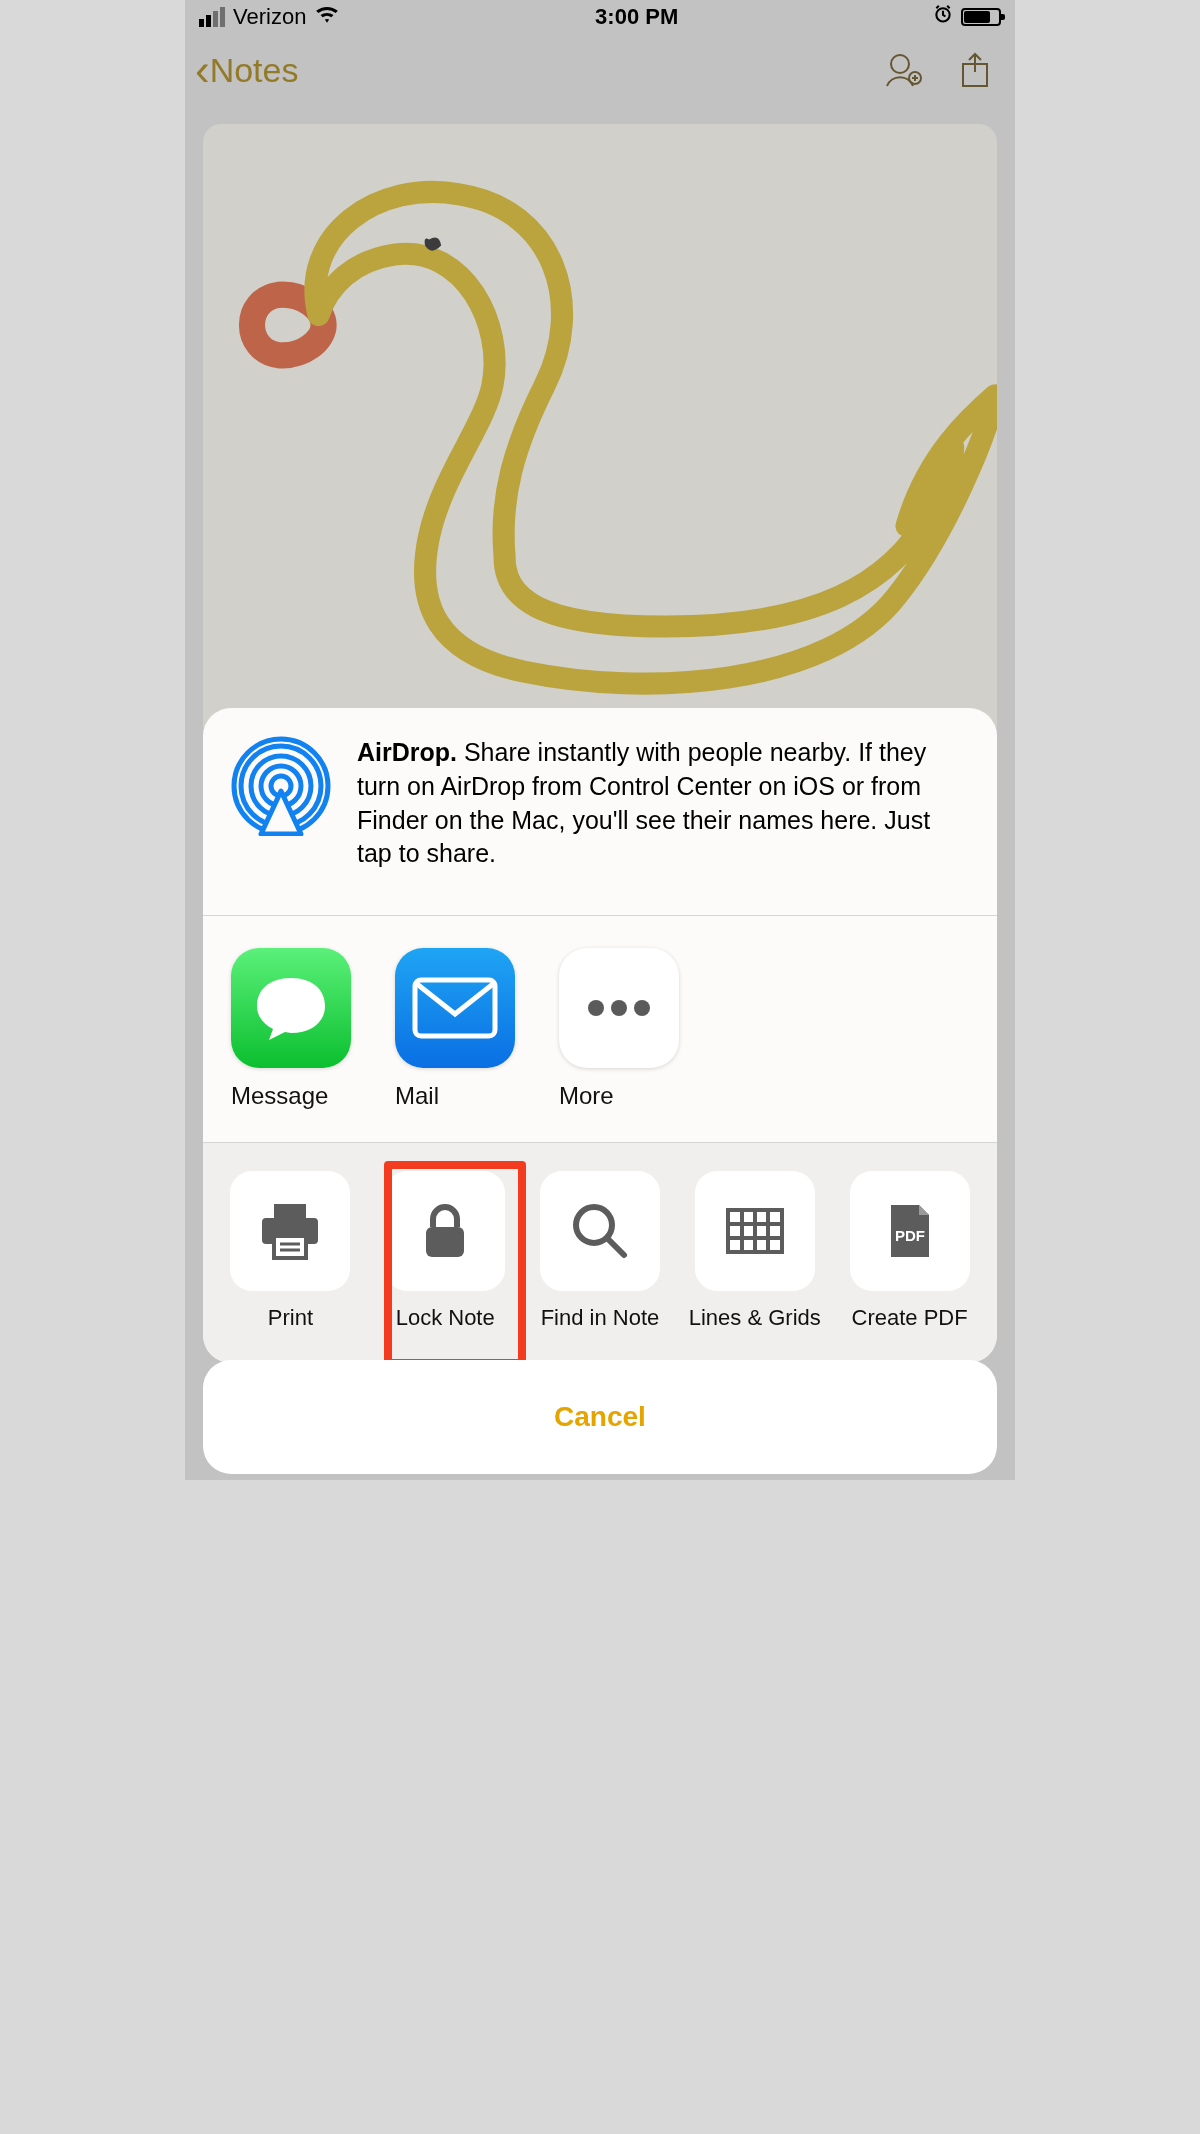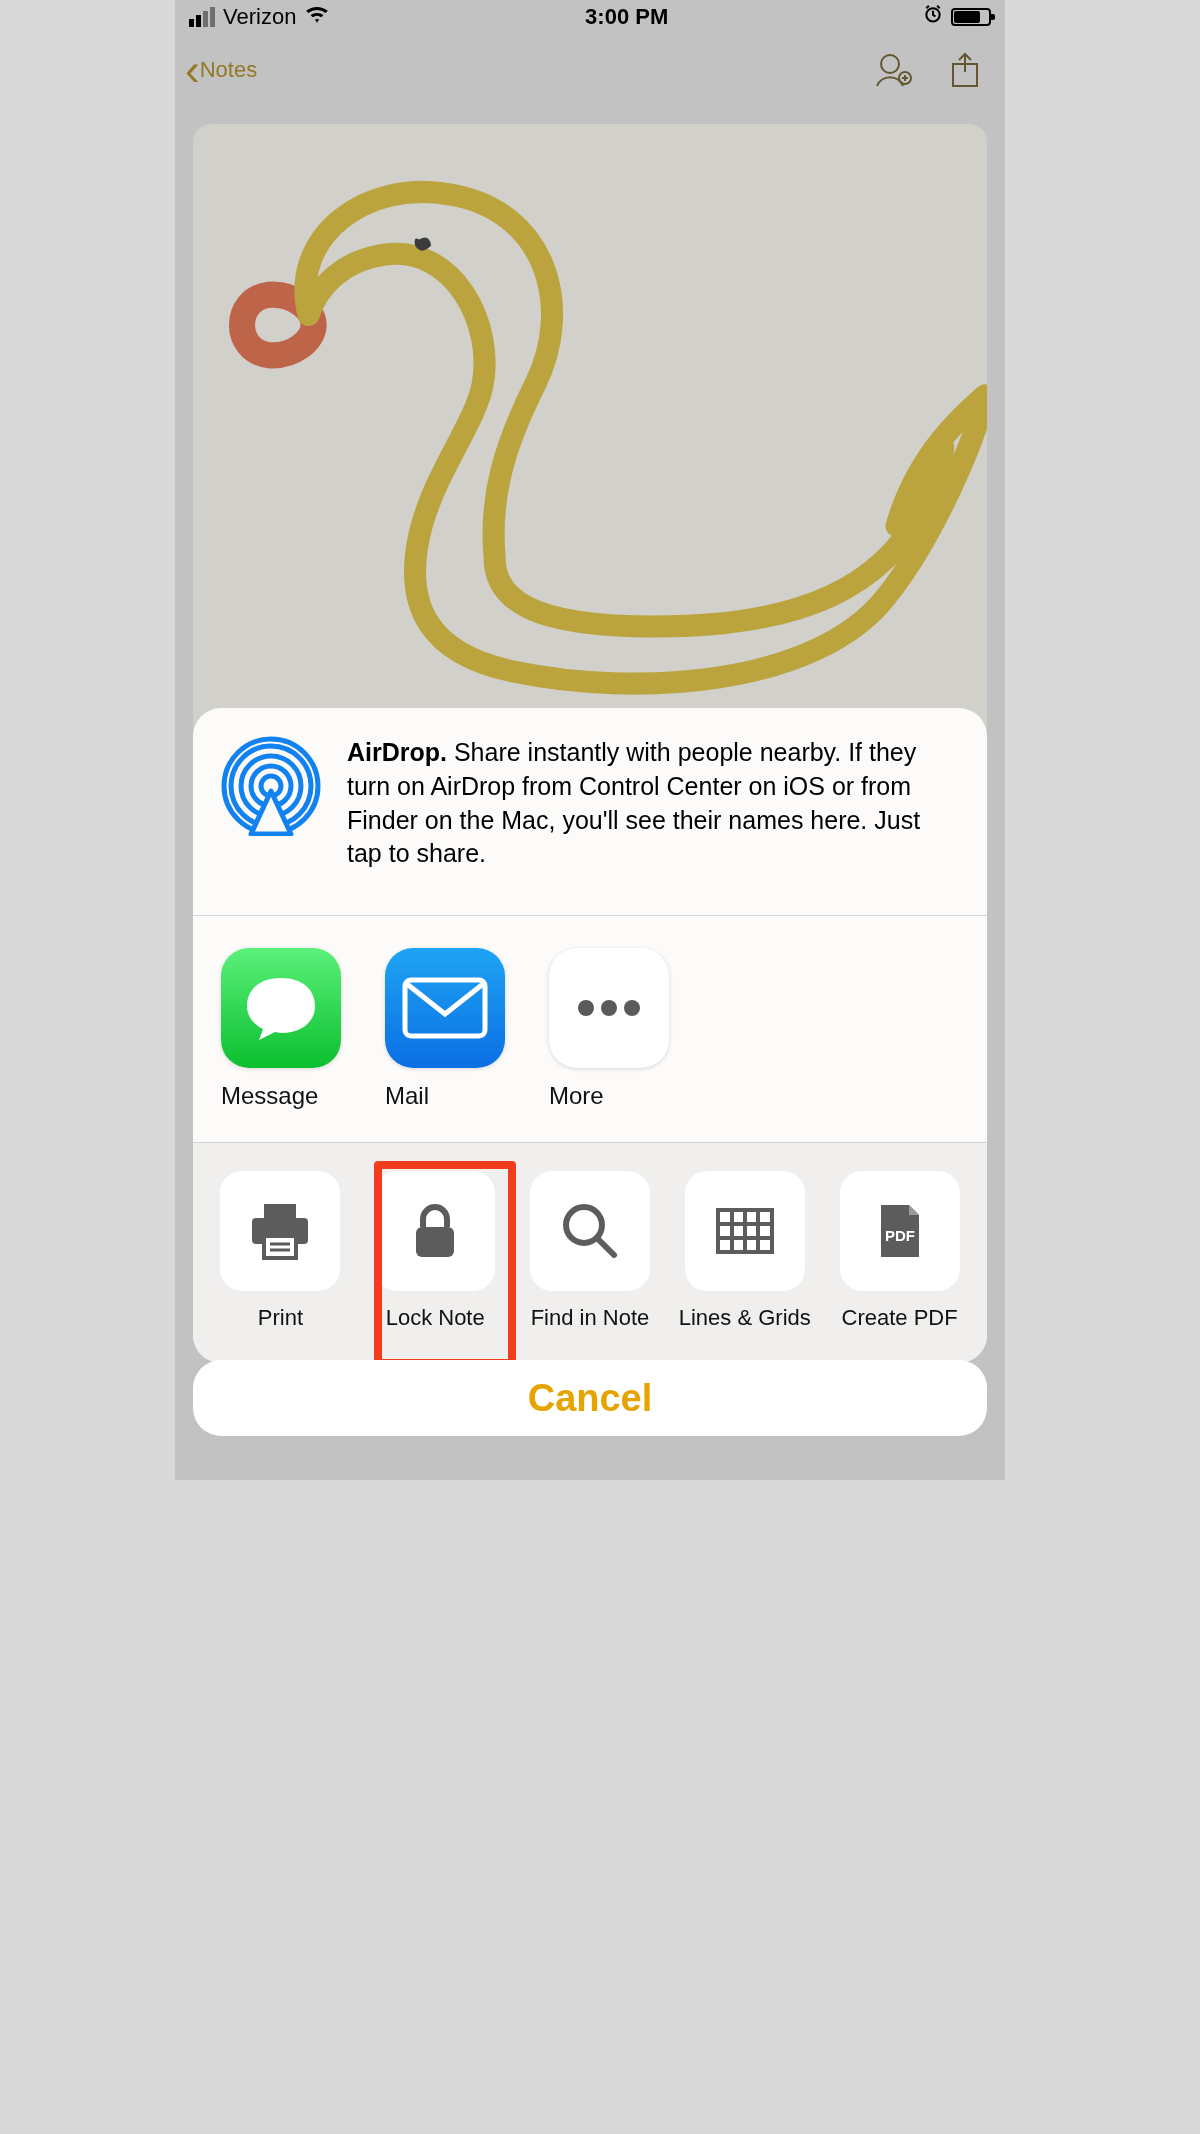--- a/index.html
+++ b/index.html
@@ -6,21 +6,21 @@
     body {
       width: 1200px;
       height: 2134px;
       background: #d9d9d9;
       font-family: -apple-system, "Helvetica Neue", Helvetica, Arial, sans-serif;
       position: relative;
       overflow: hidden;
     }
     .phone {
       position: absolute;
-      left: 175px;
+      left: 185px;
       top: 0;
       width: 830px;
       height: 1480px;
       background: #ededed;
     }
     .dim-overlay {
       position: absolute;
       inset: 0;
       background: rgba(0,0,0,0.18);
       z-index: 5;
@@ -50,21 +50,21 @@
     .battery .fill { position:absolute; left:1px; top:1px; bottom:1px; width:72%; background:#000; border-radius:2px;}
     .nav-bar {
       height: 80px;
       display: flex;
       align-items: center;
       justify-content: space-between;
       padding: 0 18px 8px 10px;
     }
     .nav-left { display:flex; align-items:center; gap: 0px; color:#b39531; }
     .chev { font-size: 44px; color:#b39531; font-weight:300; }
-    .nav-title { font-size: 22px; color:#b39531; }
+    .nav-title { font-size: 34px; color:#b39531; }
     .nav-right { display:flex; align-items:center; gap:28px; }
     .nav-icon { width:44px; height:44px; display:flex; align-items:center; justify-content:center; }
     .nav-icon svg { width: 40px; height: 40px; stroke:#7a6a3b; fill:none; stroke-width:2; }
     .note-canvas {
       margin: 10px 18px 0 18px;
       background: #fffef8;
       border-radius: 18px;
       height: 620px;
       position: relative;
       overflow: hidden;
@@ -129,28 +129,28 @@
       width: 142px;
       height: 206px;
       pointer-events: none;
     }
 
     .cancel-btn {
       position: absolute;
       left: 18px;
       right: 18px;
       top: 1360px;
-      height: 76px;
+      height: 114px;
       z-index: 10;
       background: #ffffff;
       border-radius: 28px;
       display:flex;
       align-items:center;
       justify-content:center;
-      font-size: 38px;
+      font-size: 28px;
       font-weight: 600;
       color: #e5a400;
     }
   </style>
 </head>
 <body>
 
 <div class="phone">
   <div class="dim-overlay"></div>
 

